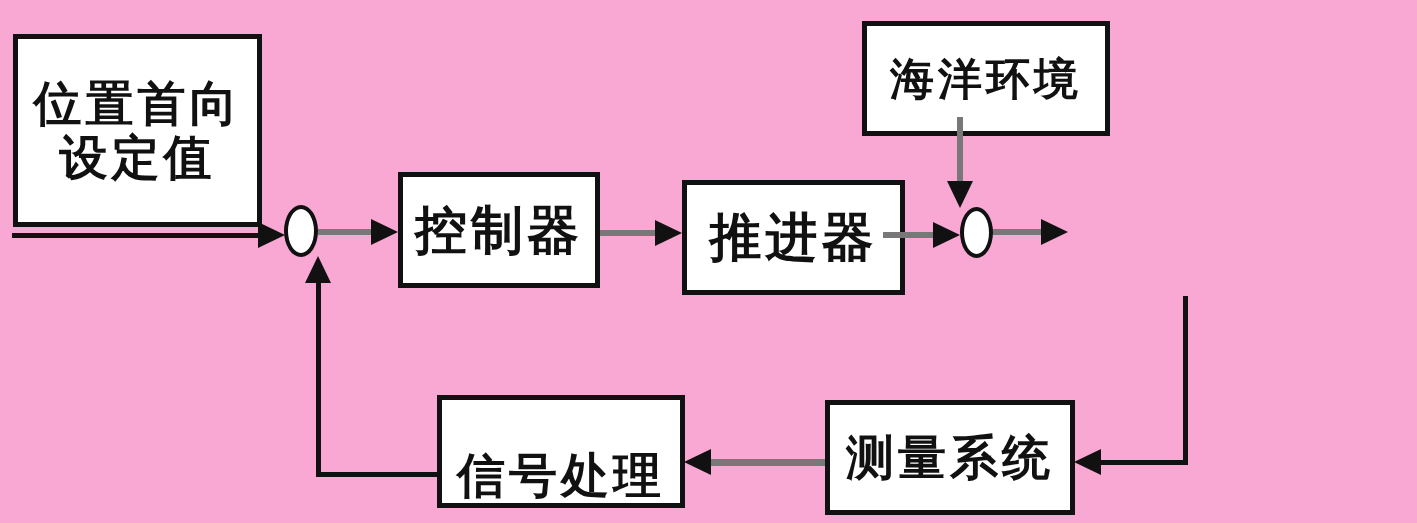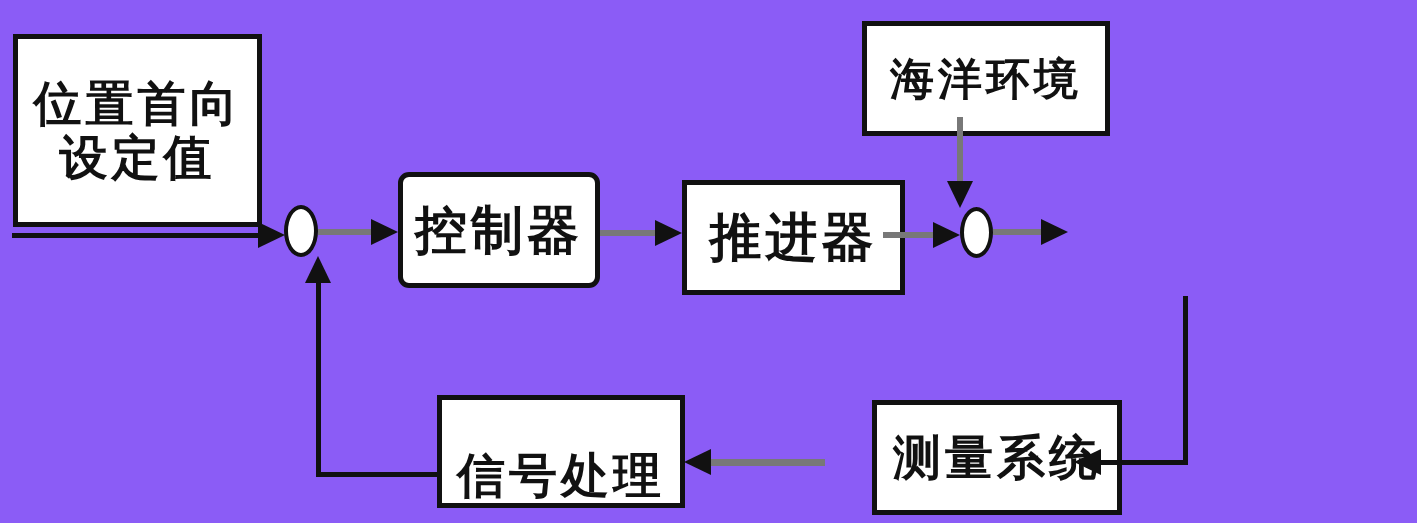--- a/index.html
+++ b/index.html
@@ -1,20 +1,20 @@
 <!DOCTYPE html>
 <html><head>
 <meta charset="utf-8">
 <style>
   html, body { margin: 0; padding: 0; background: #ffffff; }
   #canvas {
     position: relative;
     width: 1417px;
     height: 523px;
-    background: #8b5cf6;
+    background: #f9a8d4;
     font-family: "DejaVu Serif", serif;
     color: #111111;
     overflow: hidden;
   }
   .box {
     position: absolute;
     box-sizing: border-box;
     border: 5px solid #111111;
     background: #ffffff;
     display: flex;
@@ -36,25 +36,25 @@
   .line { position: absolute; }
   .black { background: #111111; }
   .gray  { background: #787878; }
   .arr { position: absolute; width: 0; height: 0; }
   .arr-r { border-top: 13px solid transparent; border-bottom: 13px solid transparent; border-left: 27px solid #111111; }
   .arr-l { border-top: 13px solid transparent; border-bottom: 13px solid transparent; border-right: 27px solid #111111; }
   .arr-d { border-left: 13px solid transparent; border-right: 13px solid transparent; border-top: 27px solid #111111; }
   .arr-u { border-left: 13px solid transparent; border-right: 13px solid transparent; border-bottom: 27px solid #111111; }
 
   #box-setpoint    { left: 13px;   top: 34px;  width: 249px; height: 193px; font-size: 48px; }
-  #box-controller  { left: 398px;  top: 172px; width: 202px; height: 116px; font-size: 52px; border-radius: 11px; }
+  #box-controller  { left: 398px;  top: 172px; width: 202px; height: 116px; font-size: 52px; }
   #box-thruster    { left: 682px;  top: 180px; width: 223px; height: 115px; font-size: 52px; }
   #box-environment { left: 862px;  top: 21px;   width: 248px; height: 115px; font-size: 44px; text-align: right; }
   #box-ship        { left: 1070px; top: 183px; width: 331px; height: 114px; font-size: 46px; line-height: 1.1; }
-  #box-measurement { left: 825px;  top: 400px; width: 250px; height: 115px; font-size: 48px; margin-left: 47px; }
+  #box-measurement { left: 825px;  top: 400px; width: 250px; height: 115px; font-size: 48px; }
   #box-signal      { left: 437px;  top: 395px; width: 248px; height: 113px; font-size: 48px; justify-content: flex-end; }
 
   #junction-1 { left: 284px; top: 205px; width: 34px; height: 52px; }
   #junction-2 { left: 960px; top: 207px; width: 33px; height: 51px; }
 </style>
 </head>
 <body>
 
 <div id="canvas">
 

